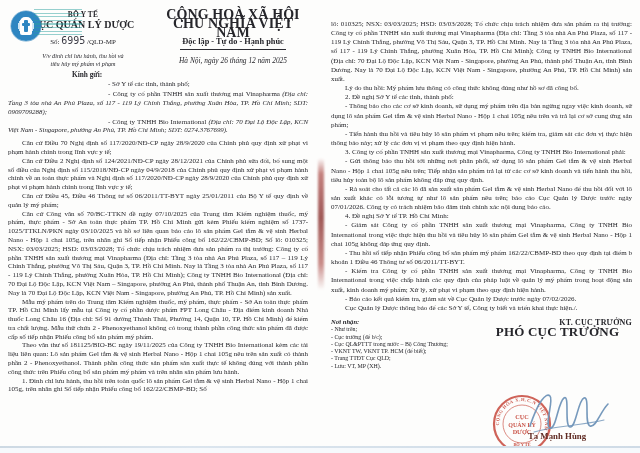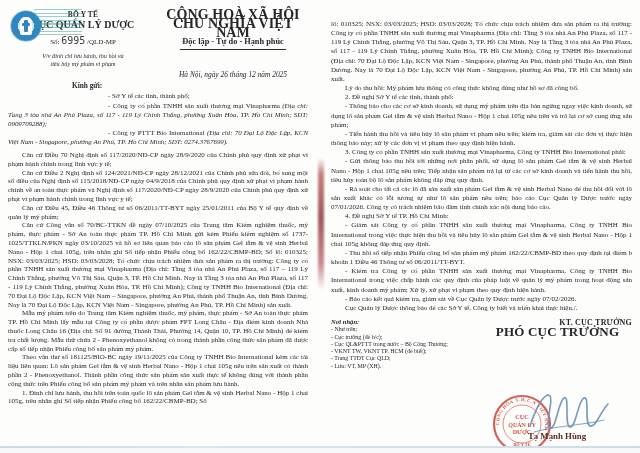--- a/index.html
+++ b/index.html
@@ -20,21 +20,21 @@
   .hdr{display:flex;text-align:center;margin-bottom:3px;}
   .hdr-left{width:150px;position:relative;padding-top:5px;}
   .ministry{font-weight:bold;font-size:7.4px;letter-spacing:.2px;}
   .agency{font-weight:bold;font-size:10px;margin-top:1px;}
   .doc-no{margin-top:7px;font-size:7px;}
   .doc-no .handnum{font-family:"DejaVu Sans Mono",monospace;font-size:10px;color:#3a3a44;}
   .subject{margin-top:6px;font-style:italic;font-size:6.2px;line-height:7.6px;padding:0 14px;}
   .hdr-right{flex:1;padding-top:5px;}
   .motto1{font-weight:bold;font-size:14px;letter-spacing:.1px;}
   .motto2{font-weight:bold;font-size:8.3px;display:inline-block;border-bottom:.9px solid #2c2c32;padding:0 2px 1.5px;margin-top:1px;}
-  .placedate{margin-top:21px;font-style:italic;font-size:7.4px;}
+  .placedate{margin-top:7px;font-style:italic;font-size:7.4px;}
 
   
   .logo{position:absolute;left:3px;top:5px;width:30px;height:30px;border-radius:50%;
     background:radial-gradient(circle at 50% 50%, #ffffff 0 28%, #cfe6f4 28% 38%, #2f86c1 38% 72%, #1f6aa5 72% 100%);
     box-shadow:0 0 0 .5px #6aa5cd;}
   .logo .core{position:absolute;left:9px;top:6px;width:12px;height:18px;background:#ffffff;border-radius:5px 5px 2px 2px;}
   .logo .mark{position:absolute;left:13px;top:9px;width:4px;height:12px;background:#2f86c1;border-radius:1px;}
   .logo .markbar{position:absolute;left:11px;top:12px;width:8px;height:3px;background:#2f86c1;border-radius:1px;}
   .esig{position:absolute;left:26px;top:3px;width:48px;height:27px;opacity:.75;
     background:repeating-linear-gradient(180deg, rgba(42,160,158,.65) 0 1.3px, rgba(42,160,158,0) 1.3px 3.6px);}
@@ -95,21 +95,21 @@
     </div>
   </div>
 
   <p class="kinhgui">Kính gửi:</p>
   <p class="recipient">- Sở Y tế các tỉnh, thành phố;</p>
   <p class="recipient">
     <span>- Công ty cổ phần TNHH sản xuất thương mại Vinapharma</span>
     <i>(Địa chỉ: Tầng 3 tòa nhà An Phú Plaza, số 117 - 119 Lý Chính Thắng, phường Xuân Hòa, TP. Hồ Chí Minh; SDT: 0909709288);</i>
   </p>
   <p class="recipient">
-    <span>- Công ty PTTT Bio International</span>
+    <span>- Công ty TNHH Bio International</span>
     <i>(Địa chỉ: 70 Đại Lộ Độc Lập, KCN Việt Nam - Singapore, phường An Phú, TP. Hồ Chí Minh; SDT: 0274.3767699).</i>
   </p>
 
   <p style="margin-top:4px">Căn cứ Điều 70 Nghị định số 117/2020/NĐ-CP ngày 28/9/2020 của Chính phủ quy định xử phạt vi phạm hành chính trong lĩnh vực y tế;</p>
   <p>Căn cứ Điều 2 Nghị định số 124/2021/NĐ-CP ngày 28/12/2021 của Chính phủ sửa đổi, bổ sung một số điều của Nghị định số 115/2018/NĐ-CP ngày 04/9/2018 của Chính phủ quy định xử phạt vi phạm hành chính về an toàn thực phẩm và Nghị định số 117/2020/NĐ-CP ngày 28/9/2020 của Chính phủ quy định xử phạt vi phạm hành chính trong lĩnh vực y tế;</p>
   <p>Căn cứ Điều 45, Điều 46 Thông tư số 06/2011/TT-BYT ngày 25/01/2011 của Bộ Y tế quy định về quản lý mỹ phẩm;</p>
   <p>Căn cứ Công văn số 70/BC-TTKN đề ngày 07/10/2025 của Trung tâm Kiểm nghiệm thuốc, mỹ phẩm, thực phẩm - Sở An toàn thực phẩm TP. Hồ Chí Minh gửi kèm Phiếu kiểm nghiệm số 1737-1025/TTKLN/PKN ngày 03/10/2025 và hồ sơ liên quan báo cáo lô sản phẩm Gel tắm &amp; vệ sinh Herbal Nano - Hộp 1 chai 105g, trên nhãn ghi Số tiếp nhận Phiếu công bố 162/22/CBMP-BD; Số lô: 010325; NSX: 03/03/2025; HSD: 03/03/2028; Tổ chức chịu trách nhiệm đưa sản phẩm ra thị trường: Công ty cổ phần TNHH sản xuất thương mại Vinapharma (Địa chỉ: Tầng 3 tòa nhà An Phú Plaza, số 117 – 119 Lý Chính Thắng, phường Võ Thị Sáu, Quận 3, TP. Hồ Chí Minh. Nay là Tầng 3 tòa nhà An Phú Plaza, số 117 - 119 Lý Chính Thắng, phường Xuân Hòa, TP. Hồ Chí Minh); Công ty TNHH Bio International (Địa chỉ: 70 Đại Lộ Độc Lập, KCN Việt Nam – Singapore, phường An Phú, thành phố Thuận An, tỉnh Bình Dương. Nay là 70 Đại Lộ Độc Lập, KCN Việt Nam - Singapore, phường An Phú, TP. Hồ Chí Minh) sản xuất.</p>
   <p>Mẫu mỹ phẩm trên do Trung tâm Kiểm nghiệm thuốc, mỹ phẩm, thực phẩm - Sở An toàn thực phẩm TP. Hồ Chí Minh lấy mẫu tại Công ty cổ phần dược phẩm FPT Long Châu - Địa điểm kinh doanh Nhà thuốc Long Châu 16 (Địa chỉ: Số 91 đường Thành Thái, Phường 14, Quận 10, TP. Hồ Chí Minh) để kiểm tra chất lượng. Mẫu thử chứa 2 - Phenoxyethanol không có trong thành phần công thức sản phẩm đã được cấp số tiếp nhận Phiếu công bố sản phẩm mỹ phẩm.</p>
   <p>Theo văn thư số 181125/BIO-BC ngày 19/11/2025 của Công ty TNHH Bio International kèm các tài liệu liên quan: Lô sản phẩm Gel tắm &amp; vệ sinh Herbal Nano - Hộp 1 chai 105g nêu trên sản xuất có thành phần 2 - Phenoxyethanol. Thành phần công thức sản phẩm sản xuất thực tế không đúng với thành phần công thức trên Phiếu công bố sản phẩm mỹ phẩm và trên nhãn sản phẩm lưu hành.</p>
   <p>1. Đình chỉ lưu hành, thu hồi trên toàn quốc lô sản phẩm Gel tắm &amp; vệ sinh Herbal Nano - Hộp 1 chai 105g, trên nhãn ghi Số tiếp nhận Phiếu công bố 162/22/CBMP-BD; Số</p>

